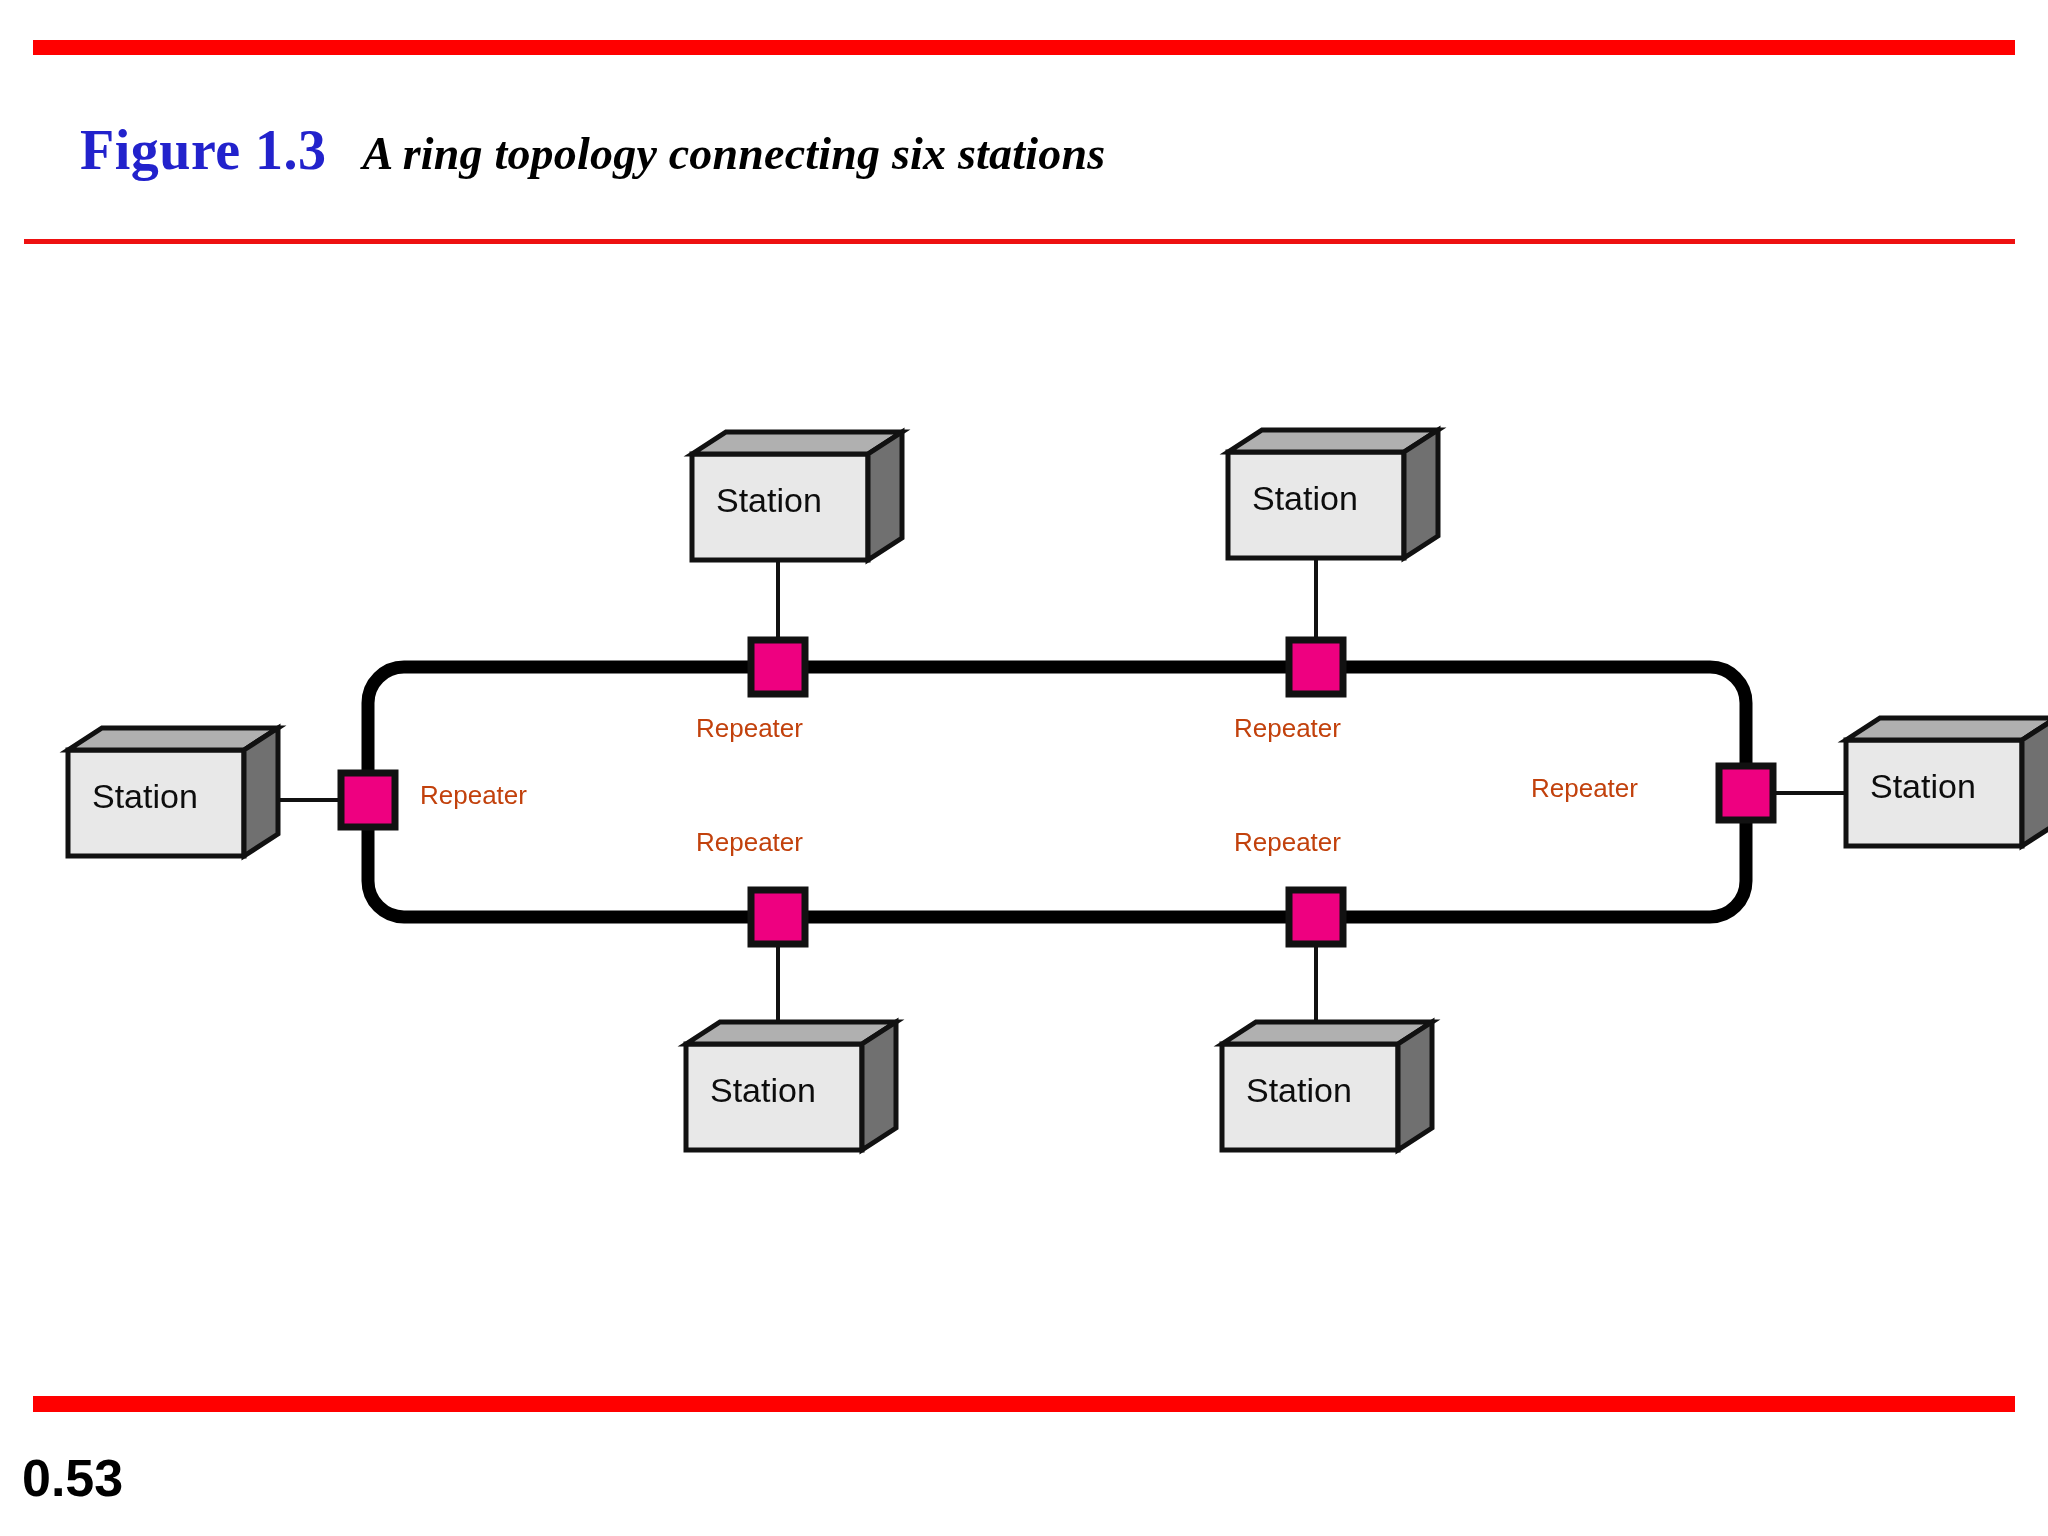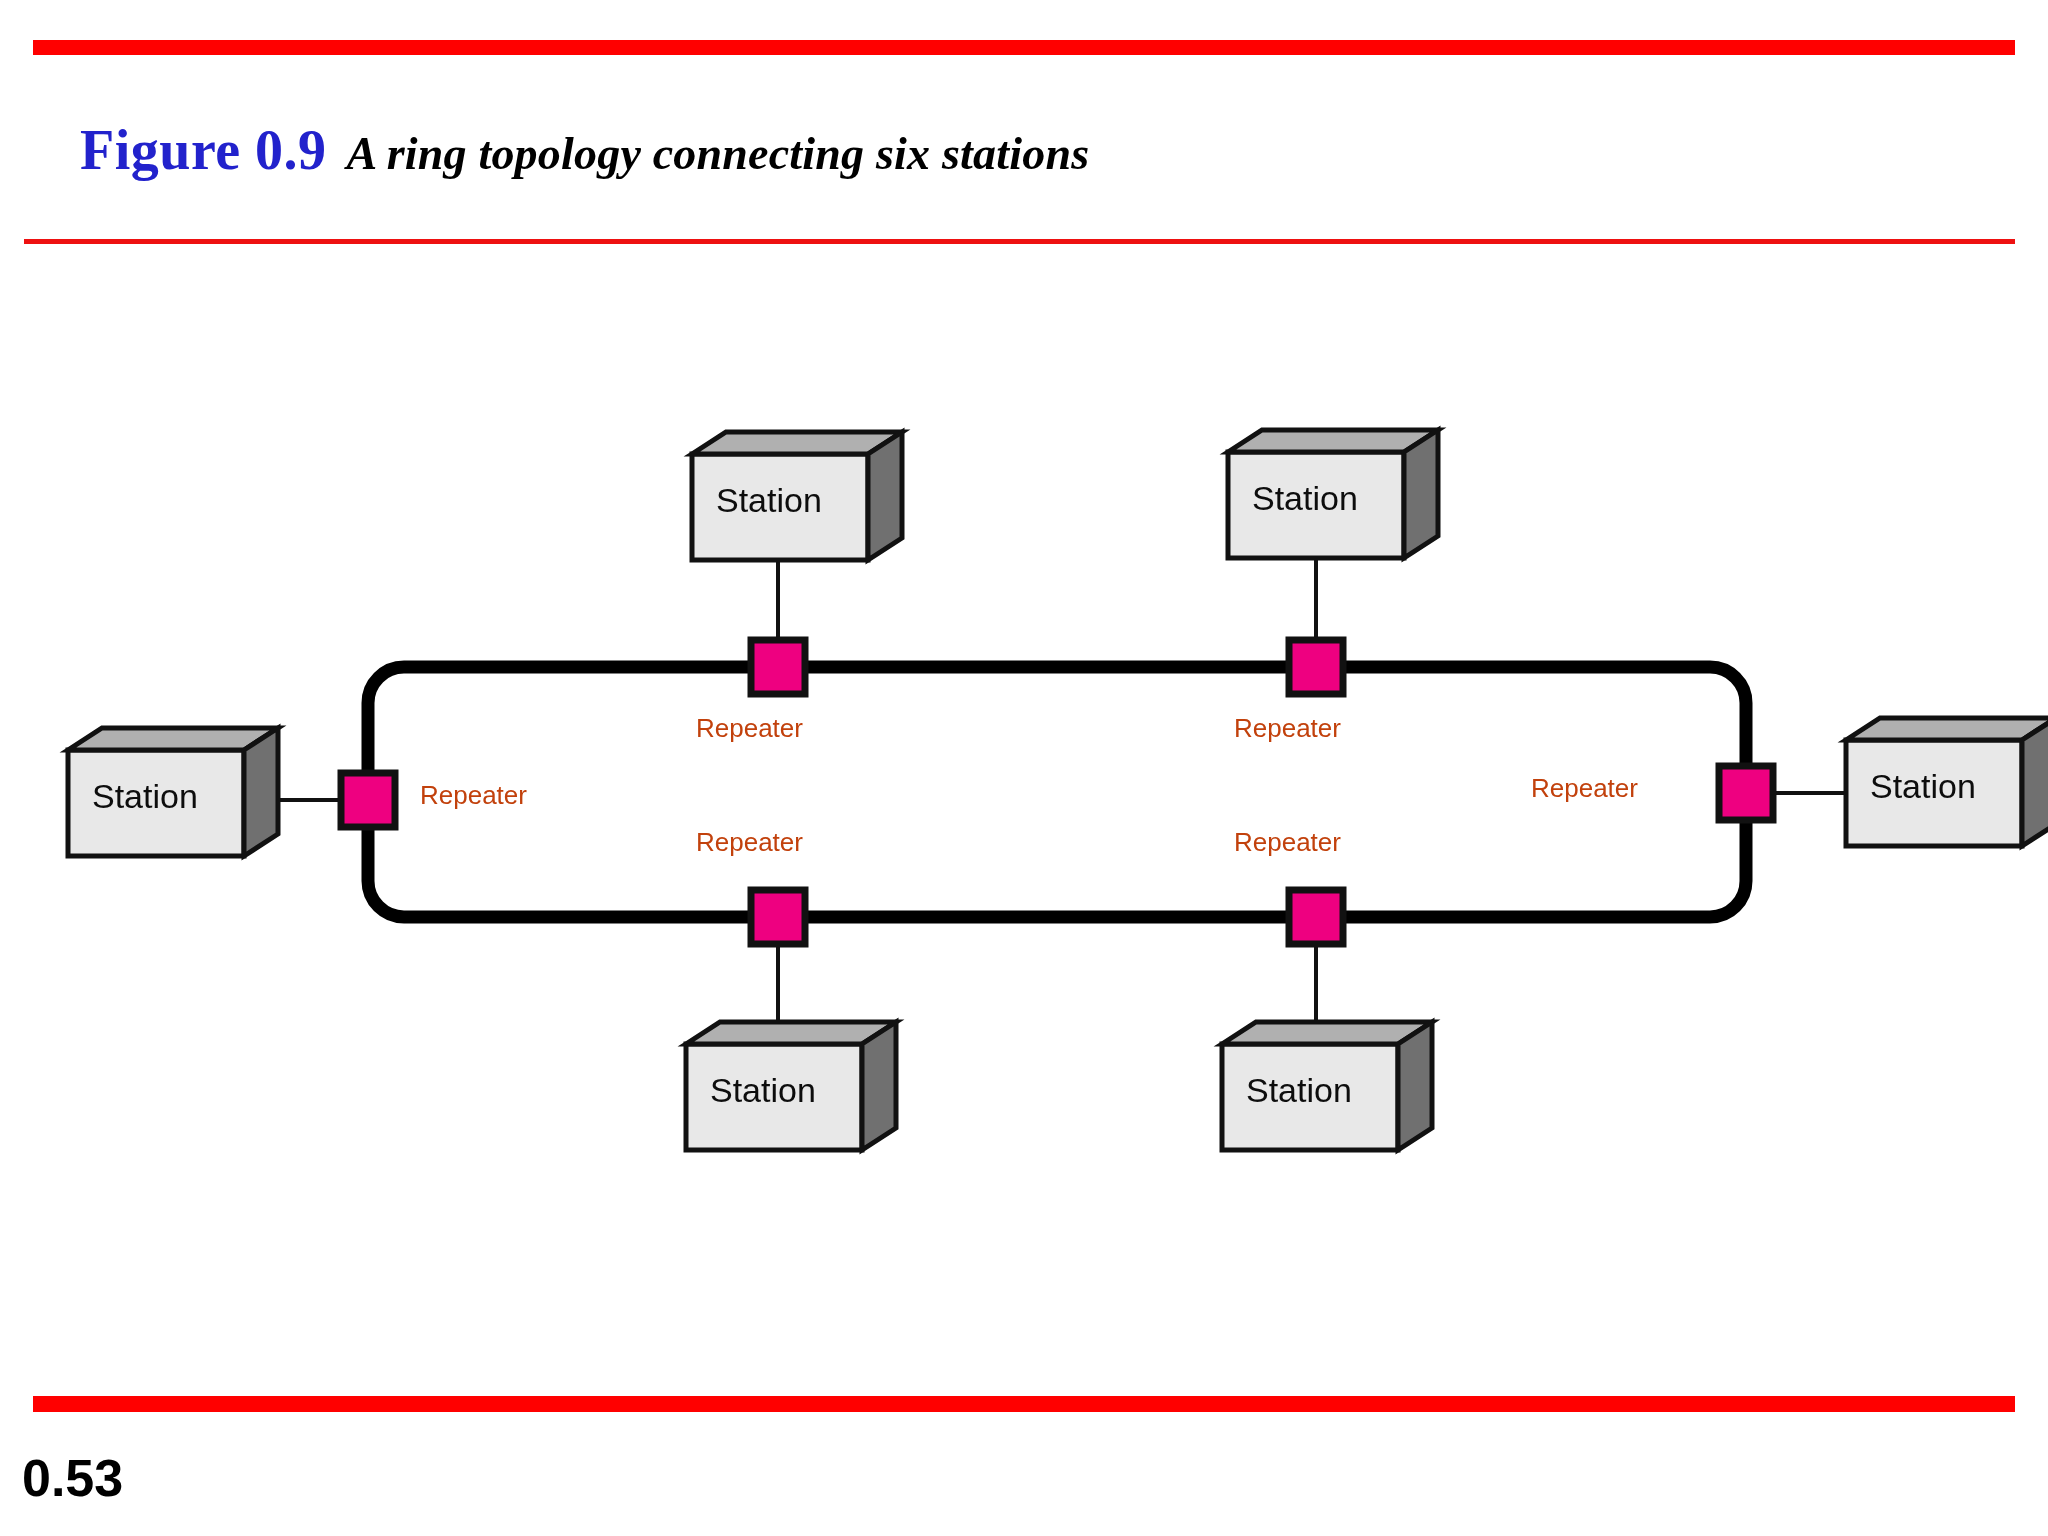--- a/index.html
+++ b/index.html
@@ -54,21 +54,21 @@
     font-size: 56px;
     color: #2222cc;
     letter-spacing: 0.5px;
   }
   .fig-caption {
     font-family: "Liberation Serif", serif;
     font-weight: bold;
     font-style: italic;
     font-size: 46px;
     color: #000000;
-    margin-left: 20px;
+    margin-left: 36px;
     letter-spacing: 0.2px;
   }
 
   
   .page-number {
     position: absolute;
     left: 22px;
     top: 1448px;
     font-family: "Liberation Sans", sans-serif;
     font-weight: bold;
@@ -105,21 +105,21 @@
     color: #c2410c;
     white-space: nowrap;
   }
 </style>
 </head>
 <body>
 
 <div class="rule-top"></div>
 
 <div class="title-line">
-  <span class="fig-label">Figure 0.9</span><span class="fig-caption">A ring topology connecting six stations</span>
+  <span class="fig-label">Figure 1.3</span><span class="fig-caption">A ring topology connecting six stations</span>
 </div>
 
 <div class="rule-title"></div>
 
 <div class="diagram">
 
   <svg width="2048" height="1536" viewBox="0 0 2048 1536">
     <defs>
       <g id="station-box">
 

